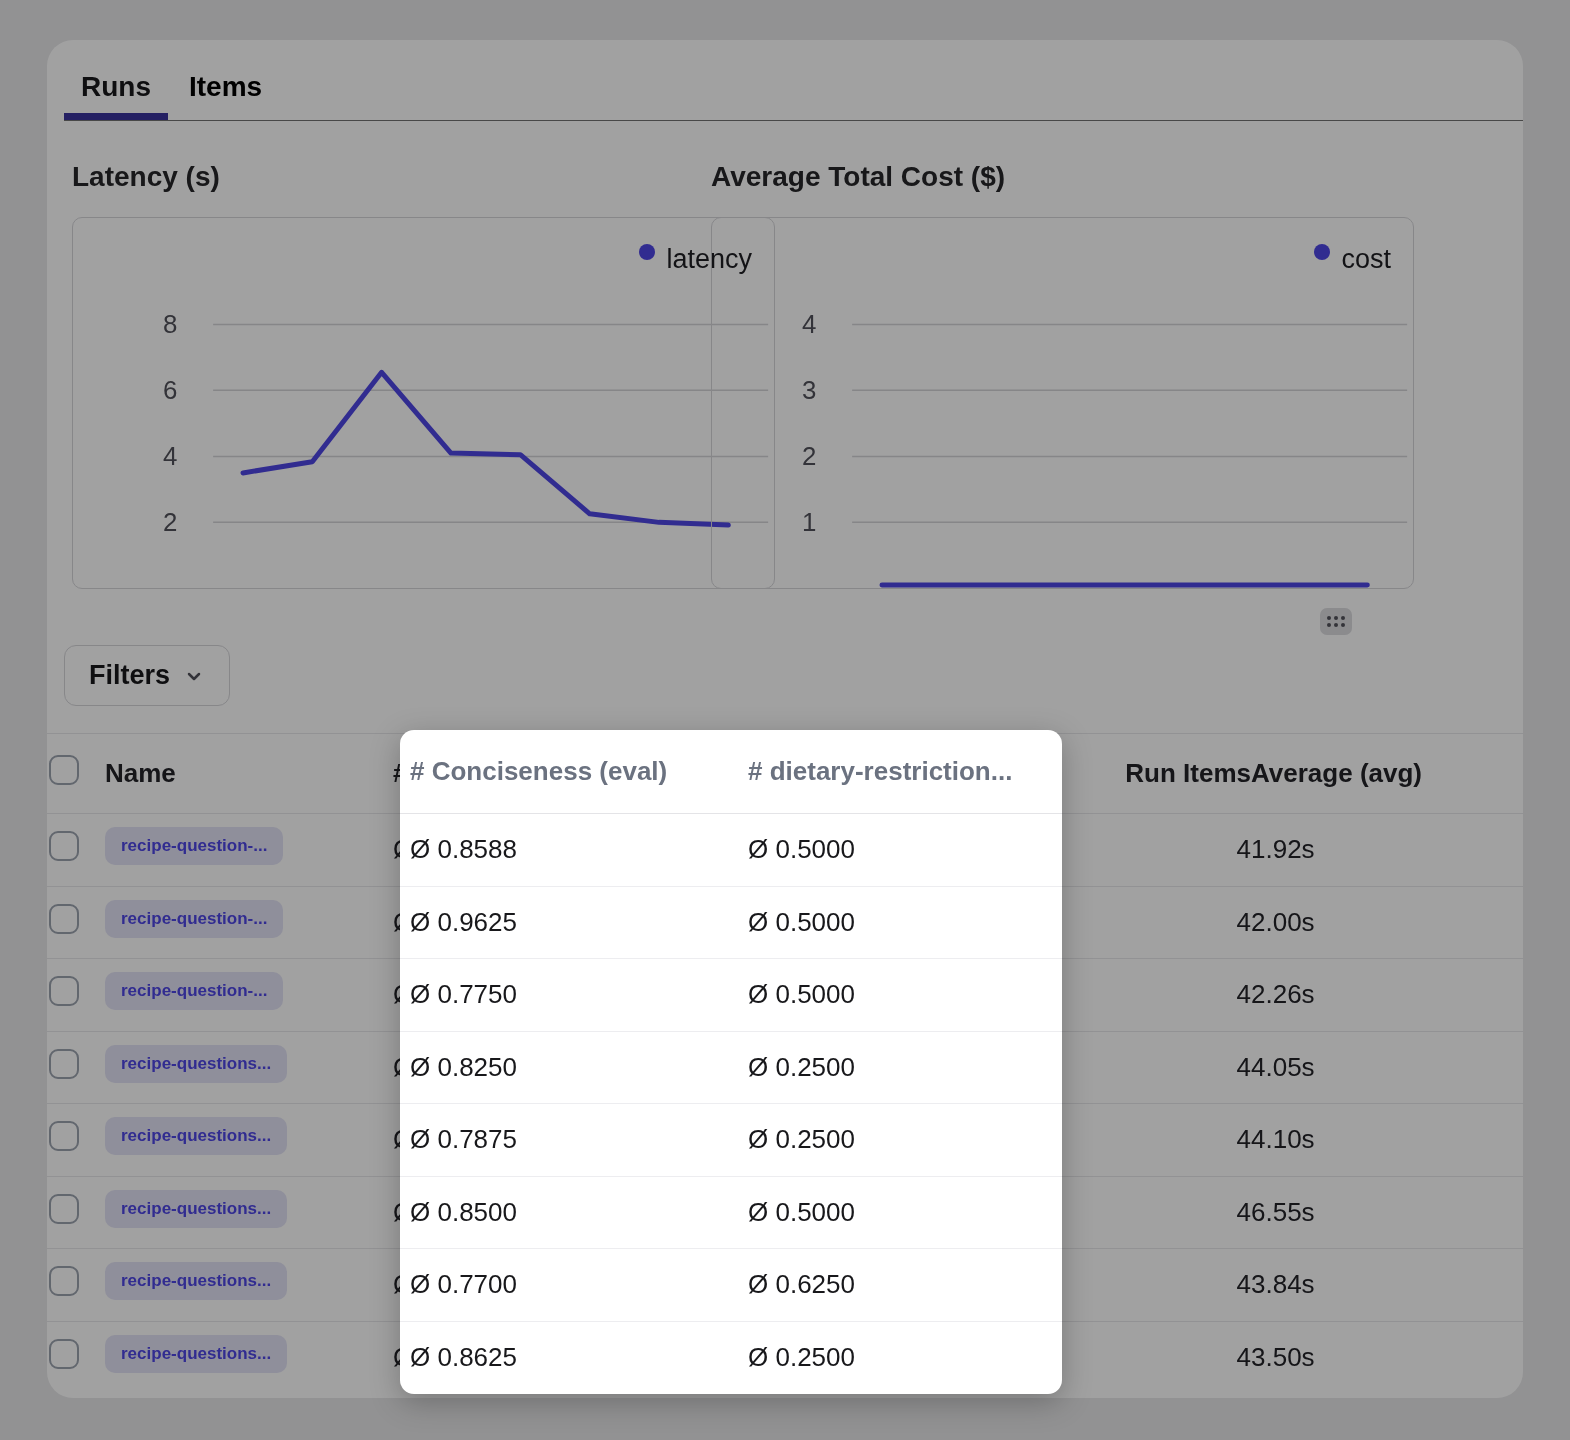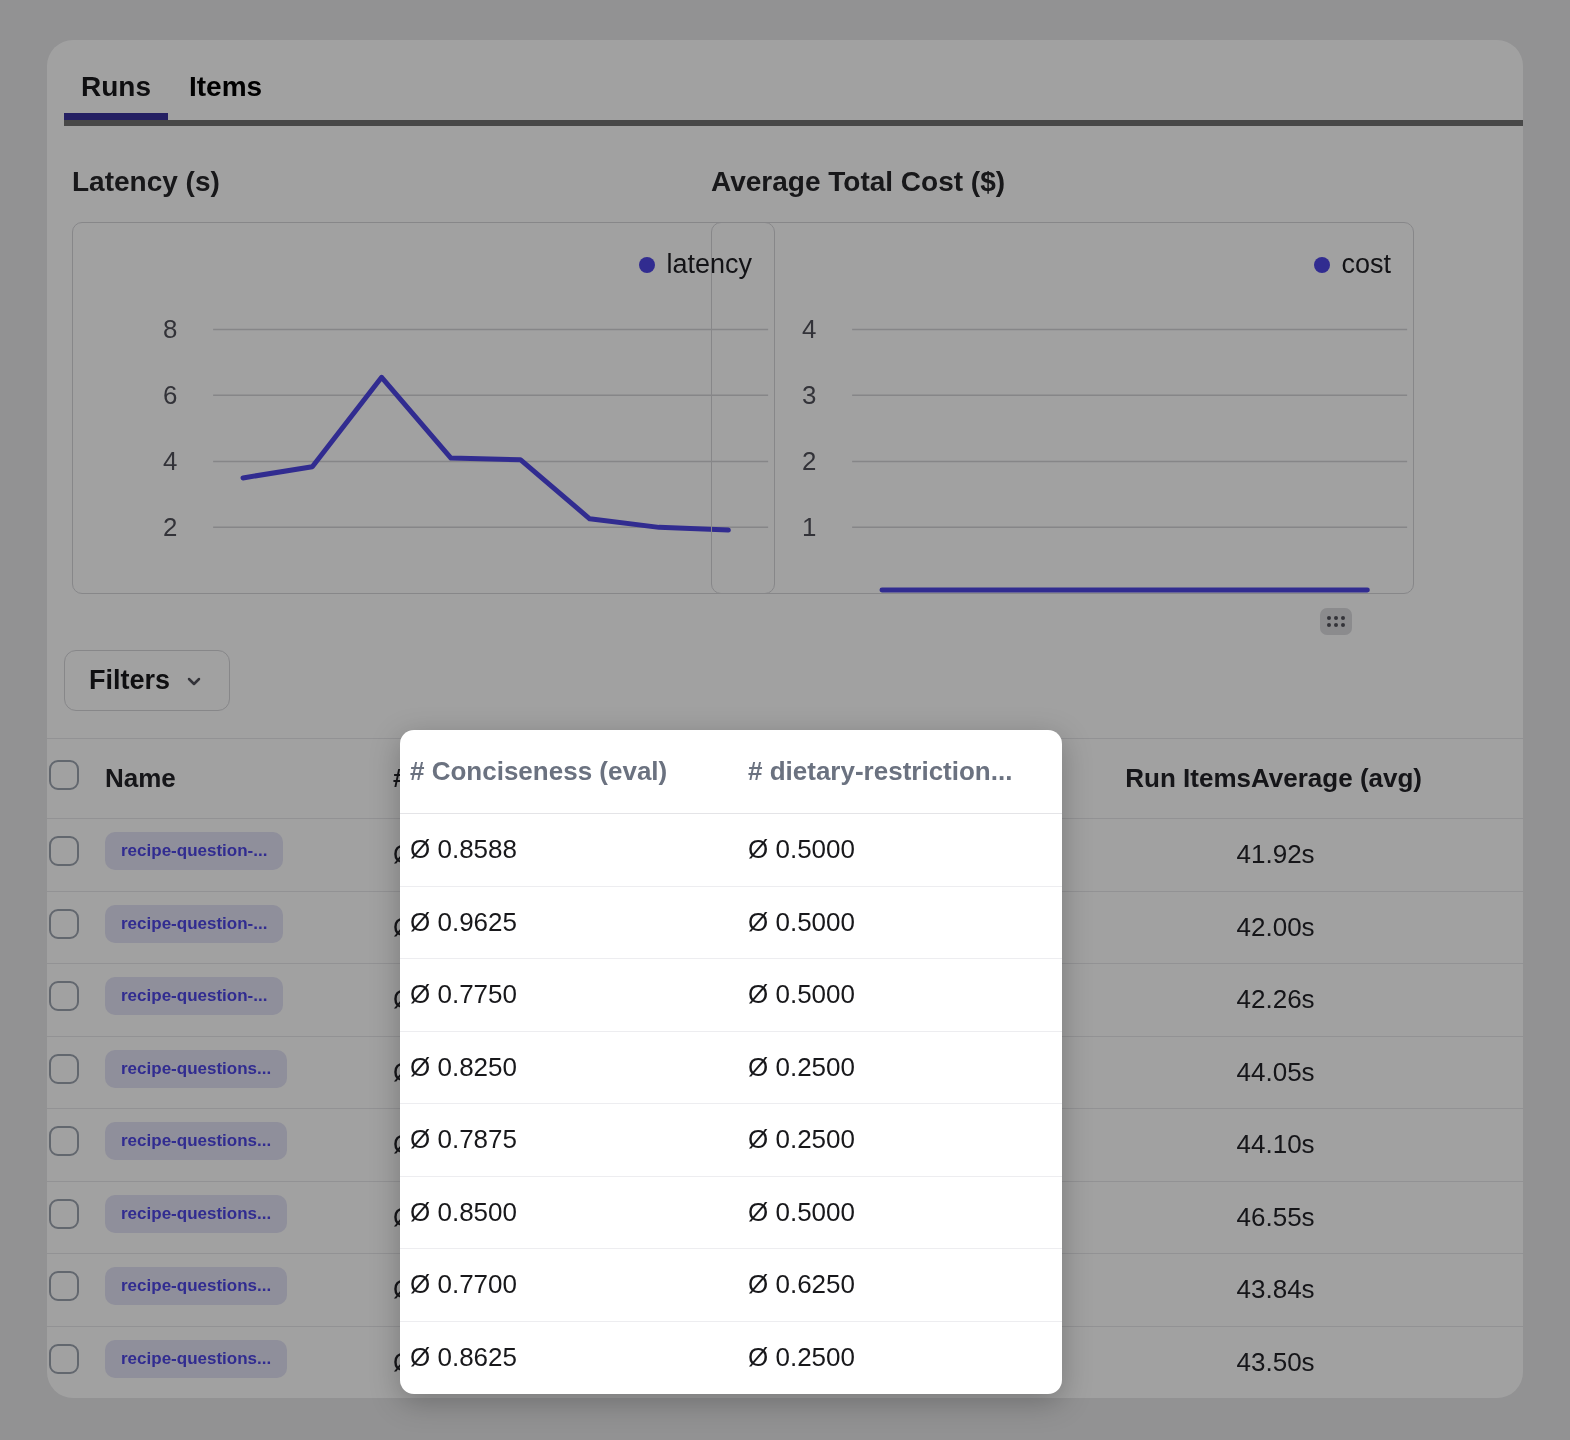--- a/index.html
+++ b/index.html
@@ -5,30 +5,30 @@
   html,body{margin:0;padding:0;}
   .page{
     position:relative;width:1570px;height:1440px;background:#e7e7e9;overflow:hidden;
     font-family:"Liberation Sans","DejaVu Sans",sans-serif;color:#232329;
   }
   .card{
     position:absolute;left:47px;top:40px;width:1476px;height:1358px;
     background:#ffffff;border-radius:26px;overflow:hidden;z-index:1;
   }
   
-  .tabs{display:flex;gap:4px;margin:18px 0 0 17px;border-bottom:6px solid #737373;}
+  .tabs{display:flex;gap:4px;margin:18px 0 0 17px;border-bottom:1px solid #737373;}
   .tab{padding:13px 17px 10px;font-size:28px;font-weight:600;color:#000000;border-bottom:7px solid transparent;cursor:pointer;}
   .tab.active{color:#18181b;border-bottom-color:#3b339e;}
   
   .charts{display:flex;gap:35px;margin-top:39px;padding-left:25px;}
   .chart-block{width:604px;}
   .chart-title{font-size:28px;font-weight:600;line-height:33px;margin-bottom:24px;color:#27272a;}
   .chart-panel{position:relative;width:703px;height:372px;border:1.5px solid #d6d6da;border-radius:10px;box-sizing:border-box;}
   .chart-panel svg{position:absolute;left:0;top:0;width:100%;height:100%;font-family:"Liberation Sans","DejaVu Sans",sans-serif;}
-  .legend{position:absolute;top:26px;right:22px;display:flex;align-items:center;gap:11px;z-index:2;}
+  .legend{position:absolute;top:26px;right:22px;display:flex;align-items:flex-start;gap:11px;z-index:2;}
   .legend-dot{width:16px;height:16px;border-radius:50%;background:#4f46e5;}
   .legend-label{font-size:27px;color:#1f1f24;}
   
   .drag-handle{
     position:absolute;left:1273px;top:568px;width:32px;height:27px;background:#dcdce0;border-radius:7px;
     display:grid;grid-template-columns:repeat(3,4px);grid-template-rows:repeat(2,4px);gap:3px;place-content:center;cursor:grab;
   }
   .drag-handle i{background:#52525b;border-radius:50%;}
   
   .filters-row{margin-top:56px;padding-left:17px;}

